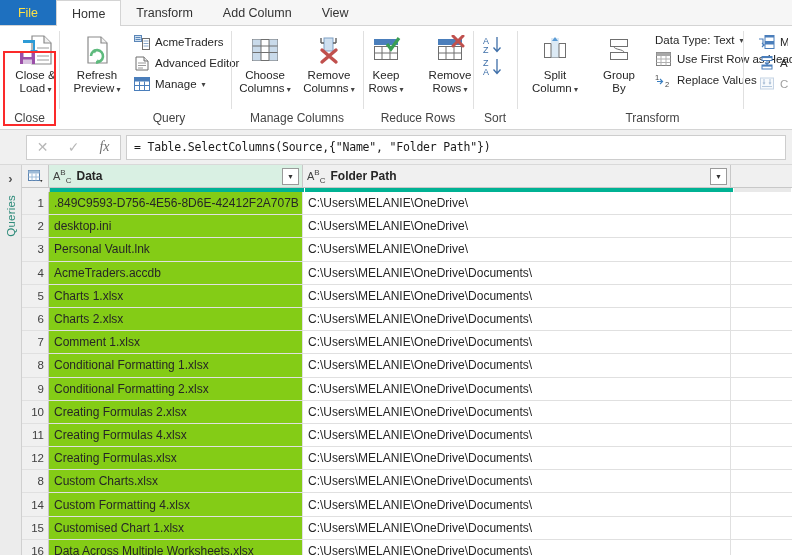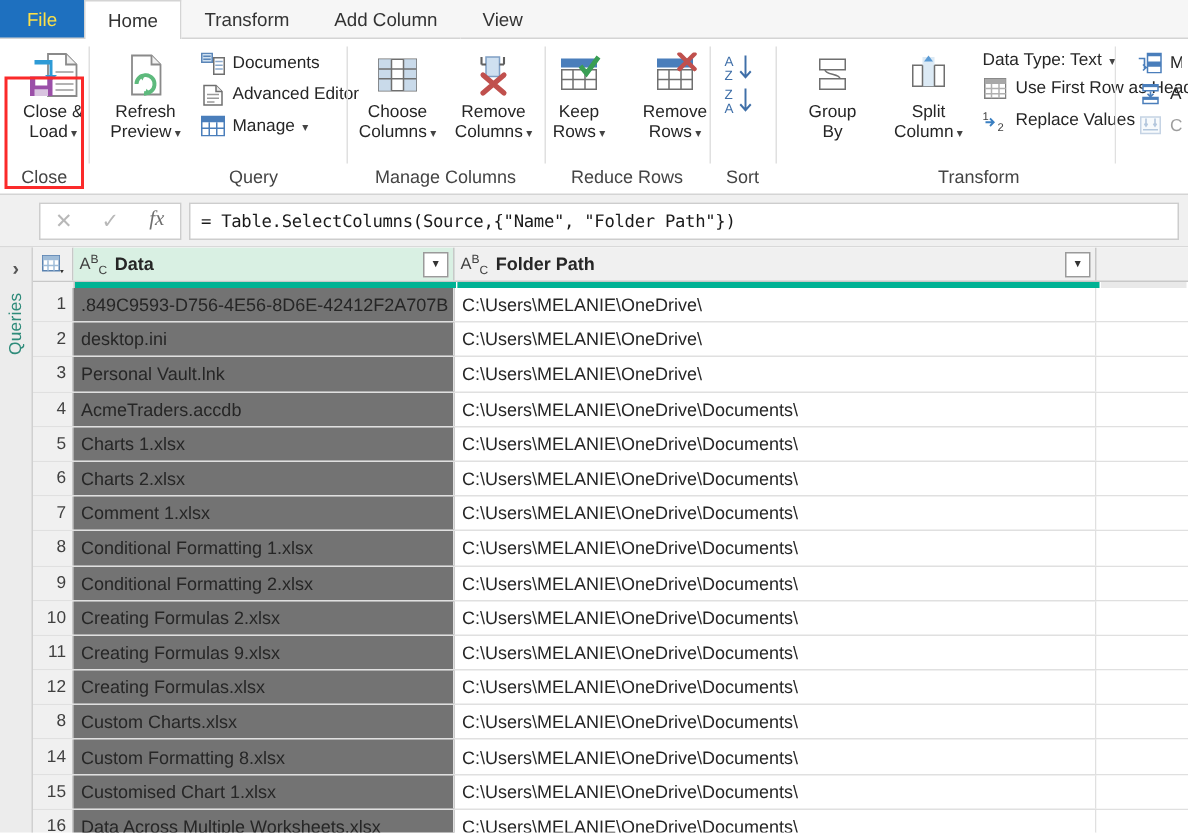--- a/index.html
+++ b/index.html
@@ -57,21 +57,21 @@
         display:flex;align-items:center;justify-content:center;font-size:7px;color:#333;}
   .qualbar{display:flex;height:4px;flex:none;}
   .qualbar div{background:#00b294;border-right:1px solid #fff;}
   .rows{flex:1;overflow:hidden;}
   .row{display:flex;height:23.2px;border-bottom:1px solid #e0e0e0;box-sizing:border-box;}
   .rn{width:27px;flex:none;background:#f0f0f0;border-right:1px solid #c8c8c8;
       display:flex;align-items:center;justify-content:flex-end;padding-right:4px;
       font-size:11.5px;color:#404040;box-sizing:border-box;}
   .cell{display:flex;align-items:center;padding:0 5px;font-size:12px;color:#262626;
         border-right:1px solid #e0e0e0;box-sizing:border-box;overflow:hidden;white-space:nowrap;}
-  .cell.sel{background:#737373;}
+  .cell.sel{background:#84cc16;}
   .cw1{width:254px;flex:none;}
   .cw2{width:428px;flex:none;}
   .grid-tail{flex:1;background:#fff;}
 </style>
 </head>
 <body>
 
 <div class="tabbar">
   <div class="tab-file">
       <span>File</span>
@@ -143,21 +143,21 @@
               <rect x="0.5" y="0.5" width="7" height="6" fill="#cfe0f0" stroke="#5b86b8"></rect>
               <rect x="8.5" y="3.5" width="7" height="11" fill="#fff" stroke="#6f6f6f"></rect>
               <g stroke="#8aa9cc" stroke-width="1">
                   <path d="M9.5 6h5M9.5 8.5h5M9.5 11h5"></path>
                 </g>
               <g stroke="#5b86b8" stroke-width="1">
                   <path d="M1.5 2.5h5M1.5 4.5h5"></path>
                 </g>
             </svg>
           </span>
-          <span>Documents</span>
+          <span>AcmeTraders</span>
         </div>
         <div class="smallrow">
           <span class="ic">
             <svg width="16" height="15" viewBox="0 0 16 15">
               <path d="M2 1 h8 l4 4 v9 h-12 z" fill="#fff" stroke="#6f6f6f"></path>
               <path d="M10 1 v4 h4" fill="#e8e8e8" stroke="#6f6f6f"></path>
               <g stroke="#9a9a9a">
                   <path d="M4 7h8M4 9.5h8M4 12h5"></path>
                 </g>
             </svg>
@@ -279,44 +279,44 @@
       </div>
     </div>
     <div class="rgroup-label">Sort</div>
   </div>
 
   <div class="rgroup" style="width:226px;">
     <div class="rgroup-body">
       <div class="bigbtn">
         <div class="ic">
           <svg width="30" height="30" viewBox="0 0 30 30">
-            <rect x="6.5" y="4.5" width="17" height="7" fill="#fff" stroke="#6f6f6f"></rect>
-            <rect x="6.5" y="17.5" width="17" height="7" fill="#fff" stroke="#6f6f6f"></rect>
-            <path d="M10 11.5 C10 15, 20 14, 20 17.5" fill="none" stroke="#6f6f6f"></path>
-          </svg>
-        </div>
-        <div class="lb">
-          <span>Group</span><br>
-          <span>By</span>
-        </div>
-      </div>
-      <div class="bigbtn">
-        <div class="ic">
-          <svg width="30" height="30" viewBox="0 0 30 30">
             <rect x="4.5" y="8.5" width="21" height="14" fill="#fff" stroke="#6f6f6f"></rect>
             <rect x="11" y="3" width="8" height="19.5" fill="#dceaf5"></rect>
             <g stroke="#6f6f6f">
                 <path d="M11 8.5v14M19 8.5v14"></path>
               </g>
             <path d="M15 2 l-3 4 h6 z" fill="#5b9bd5"></path>
           </svg>
         </div>
         <div class="lb">
           <span>Split</span><br>
           <span>Column</span><span class="caret"> ▾</span>
+        </div>
+      </div>
+      <div class="bigbtn">
+        <div class="ic">
+          <svg width="30" height="30" viewBox="0 0 30 30">
+            <rect x="6.5" y="4.5" width="17" height="7" fill="#fff" stroke="#6f6f6f"></rect>
+            <rect x="6.5" y="17.5" width="17" height="7" fill="#fff" stroke="#6f6f6f"></rect>
+            <path d="M10 11.5 C10 15, 20 14, 20 17.5" fill="none" stroke="#6f6f6f"></path>
+          </svg>
+        </div>
+        <div class="lb">
+          <span>Group</span><br>
+          <span>By</span>
         </div>
       </div>
       <div class="stack">
         <div class="smallrow">
           <span>Data Type: Text</span>
           <span class="caret">▾</span>
         </div>
         <div class="smallrow">
           <span class="ic">
             <svg width="15" height="14" viewBox="0 0 15 14">
@@ -492,39 +492,39 @@
           <div class="grid-tail"></div>
         </div>
         <div class="row">
           <div class="rn">10</div>
           <div class="cell sel cw1">Creating Formulas 2.xlsx</div>
           <div class="cell cw2">C:\Users\MELANIE\OneDrive\Documents\</div>
           <div class="grid-tail"></div>
         </div>
         <div class="row">
           <div class="rn">11</div>
-          <div class="cell sel cw1">Creating Formulas 9.xlsx</div>
+          <div class="cell sel cw1">Creating Formulas 4.xlsx</div>
           <div class="cell cw2">C:\Users\MELANIE\OneDrive\Documents\</div>
           <div class="grid-tail"></div>
         </div>
         <div class="row">
           <div class="rn">12</div>
           <div class="cell sel cw1">Creating Formulas.xlsx</div>
           <div class="cell cw2">C:\Users\MELANIE\OneDrive\Documents\</div>
           <div class="grid-tail"></div>
         </div>
         <div class="row">
           <div class="rn">8</div>
           <div class="cell sel cw1">Custom Charts.xlsx</div>
           <div class="cell cw2">C:\Users\MELANIE\OneDrive\Documents\</div>
           <div class="grid-tail"></div>
         </div>
         <div class="row">
           <div class="rn">14</div>
-          <div class="cell sel cw1">Custom Formatting 8.xlsx</div>
+          <div class="cell sel cw1">Custom Formatting 4.xlsx</div>
           <div class="cell cw2">C:\Users\MELANIE\OneDrive\Documents\</div>
           <div class="grid-tail"></div>
         </div>
         <div class="row">
           <div class="rn">15</div>
           <div class="cell sel cw1">Customised Chart 1.xlsx</div>
           <div class="cell cw2">C:\Users\MELANIE\OneDrive\Documents\</div>
           <div class="grid-tail"></div>
         </div>
         <div class="row">

